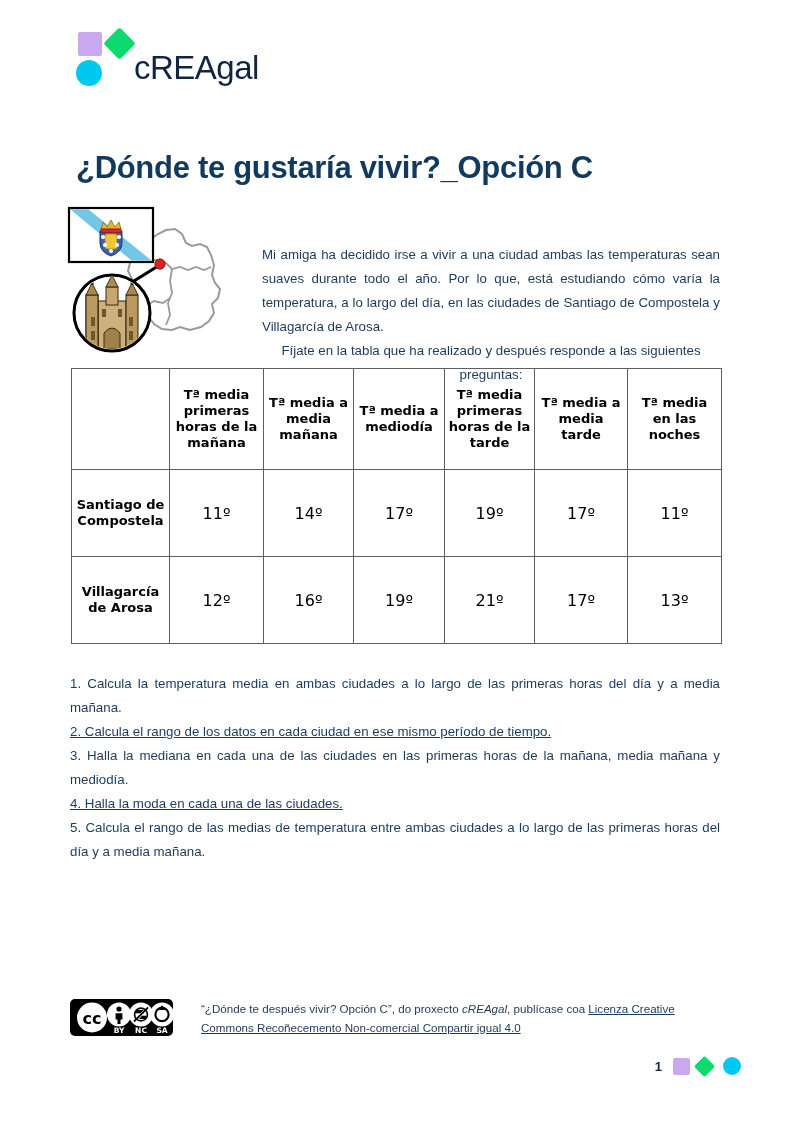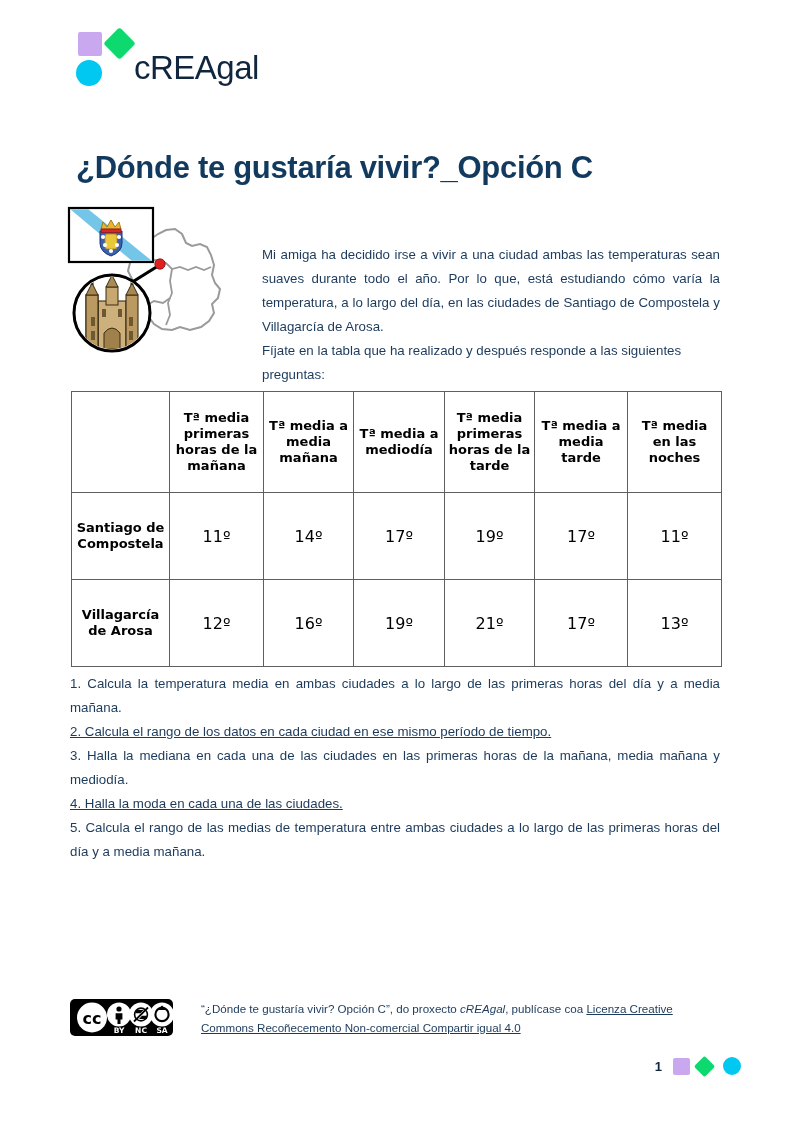--- a/index.html
+++ b/index.html
@@ -88,27 +88,27 @@
   .intro {
     position: absolute;
     left: 262px;
     top: 243px;
     width: 458px;
     font-size: 13.3px;
     line-height: 24px;
     text-align: justify;
     color: #1b3a5c;
   }
-  .intro .line-last { text-align: left; }
+  .intro .line-last { text-align: center; }
 
   
   .data-table-wrap {
     position: absolute;
     left: 71px;
-    top: 391px;
+    top: 368px;
     width: 650px;
   }
   table.data-table {
     border-collapse: collapse;
     width: 650px;
     table-layout: fixed;
     color: #000000;
   }
   table.data-table th,
   table.data-table td {
@@ -383,21 +383,21 @@
       <circle cx="92" cy="15.5" r="12" fill="#ffffff"></circle>
       <circle cx="92" cy="15.5" r="6.6" fill="none" stroke="#000000" stroke-width="2.1"></circle>
       <polygon points="92,6.5 97,11 87,11" fill="#000000"></polygon>
 
       <text x="49" y="34" font-family="DejaVu Sans, sans-serif" font-size="7.5" font-weight="bold" fill="#ffffff" text-anchor="middle">BY</text>
       <text x="71" y="34" font-family="DejaVu Sans, sans-serif" font-size="7.5" font-weight="bold" fill="#ffffff" text-anchor="middle">NC</text>
       <text x="92" y="34" font-family="DejaVu Sans, sans-serif" font-size="7.5" font-weight="bold" fill="#ffffff" text-anchor="middle">SA</text>
     </svg>
   </div>
   <div class="footer-text">
-    <span>“¿Dónde te gustaría vivir? Opción C”, do proxecto </span><em>cREAgal</em><span>, publícase coa </span><a href="#" class="lic">Licenza Creative Commons Recoñecemento Non-comercial Compartir igual 4.0</a>
+    <span>“¿Dónde te después vivir? Opción C”, do proxecto </span><em>cREAgal</em><span>, publícase coa </span><a href="#" class="lic">Licenza Creative Commons Recoñecemento Non-comercial Compartir igual 4.0</a>
   </div>
 </div>
 
 <div class="page-foot">
   <div class="page-num">1</div>
   <div class="foot-square"></div>
   <div class="foot-diamond"></div>
   <div class="foot-circle"></div>
 </div>
 

